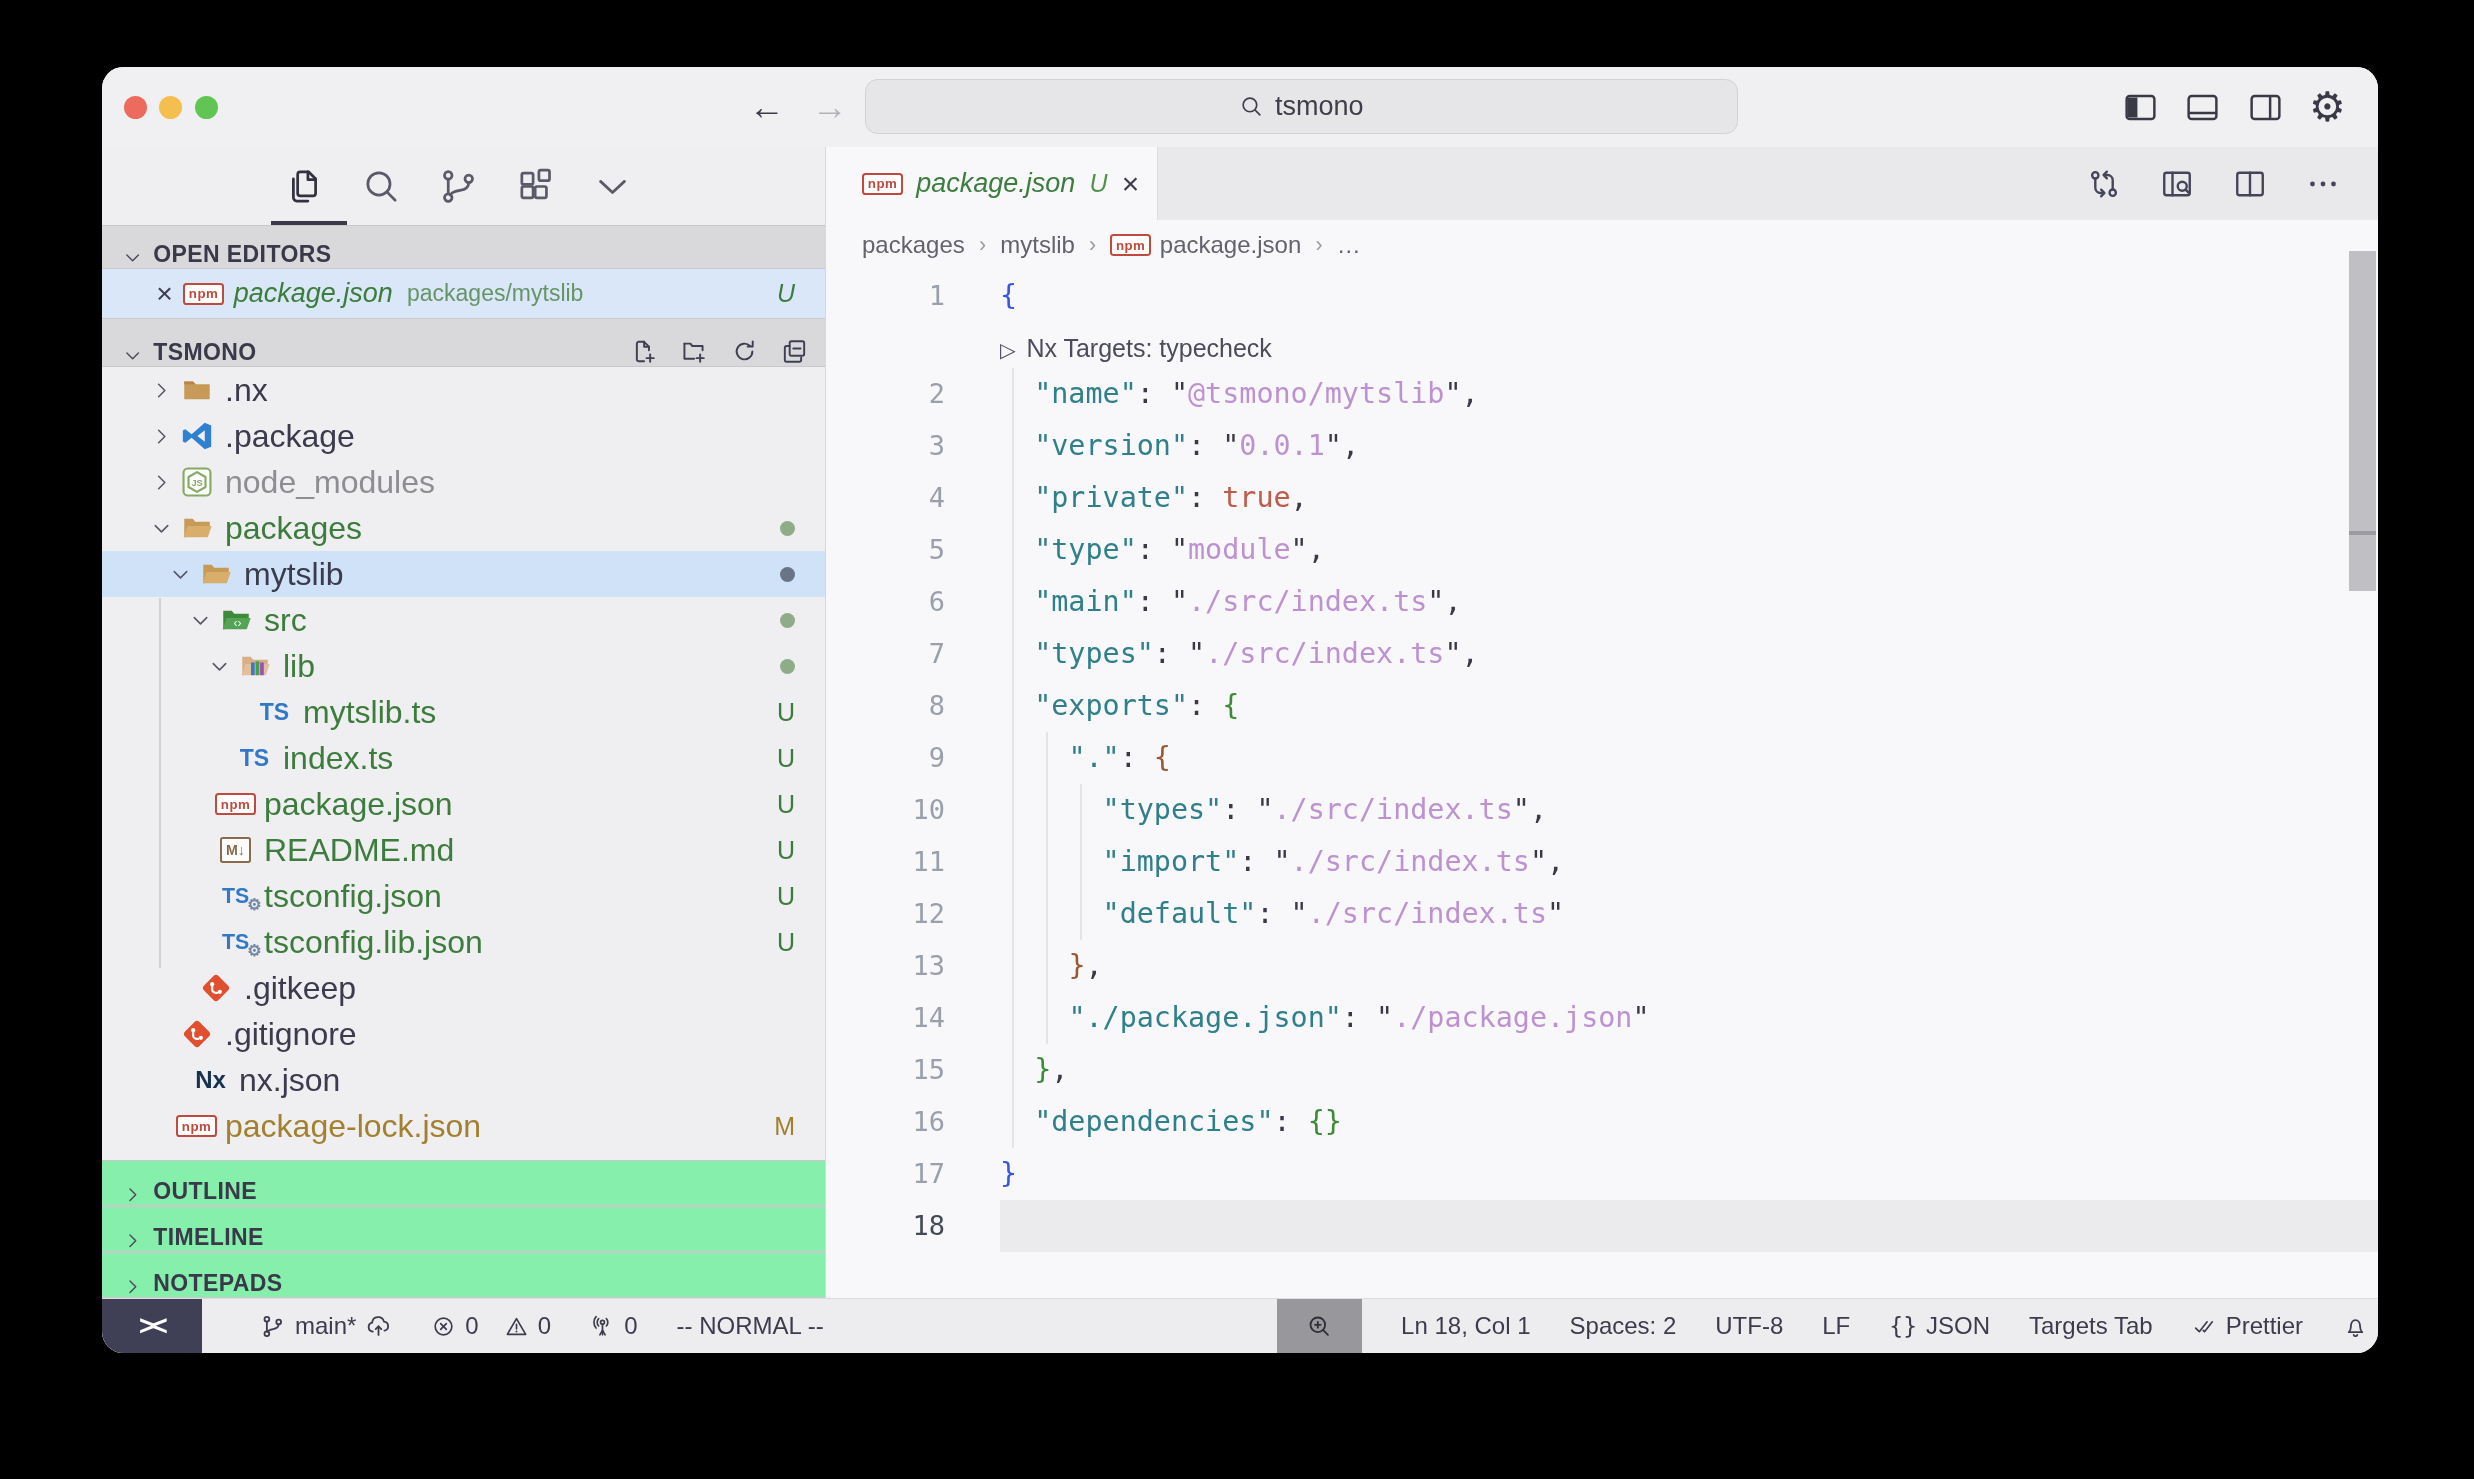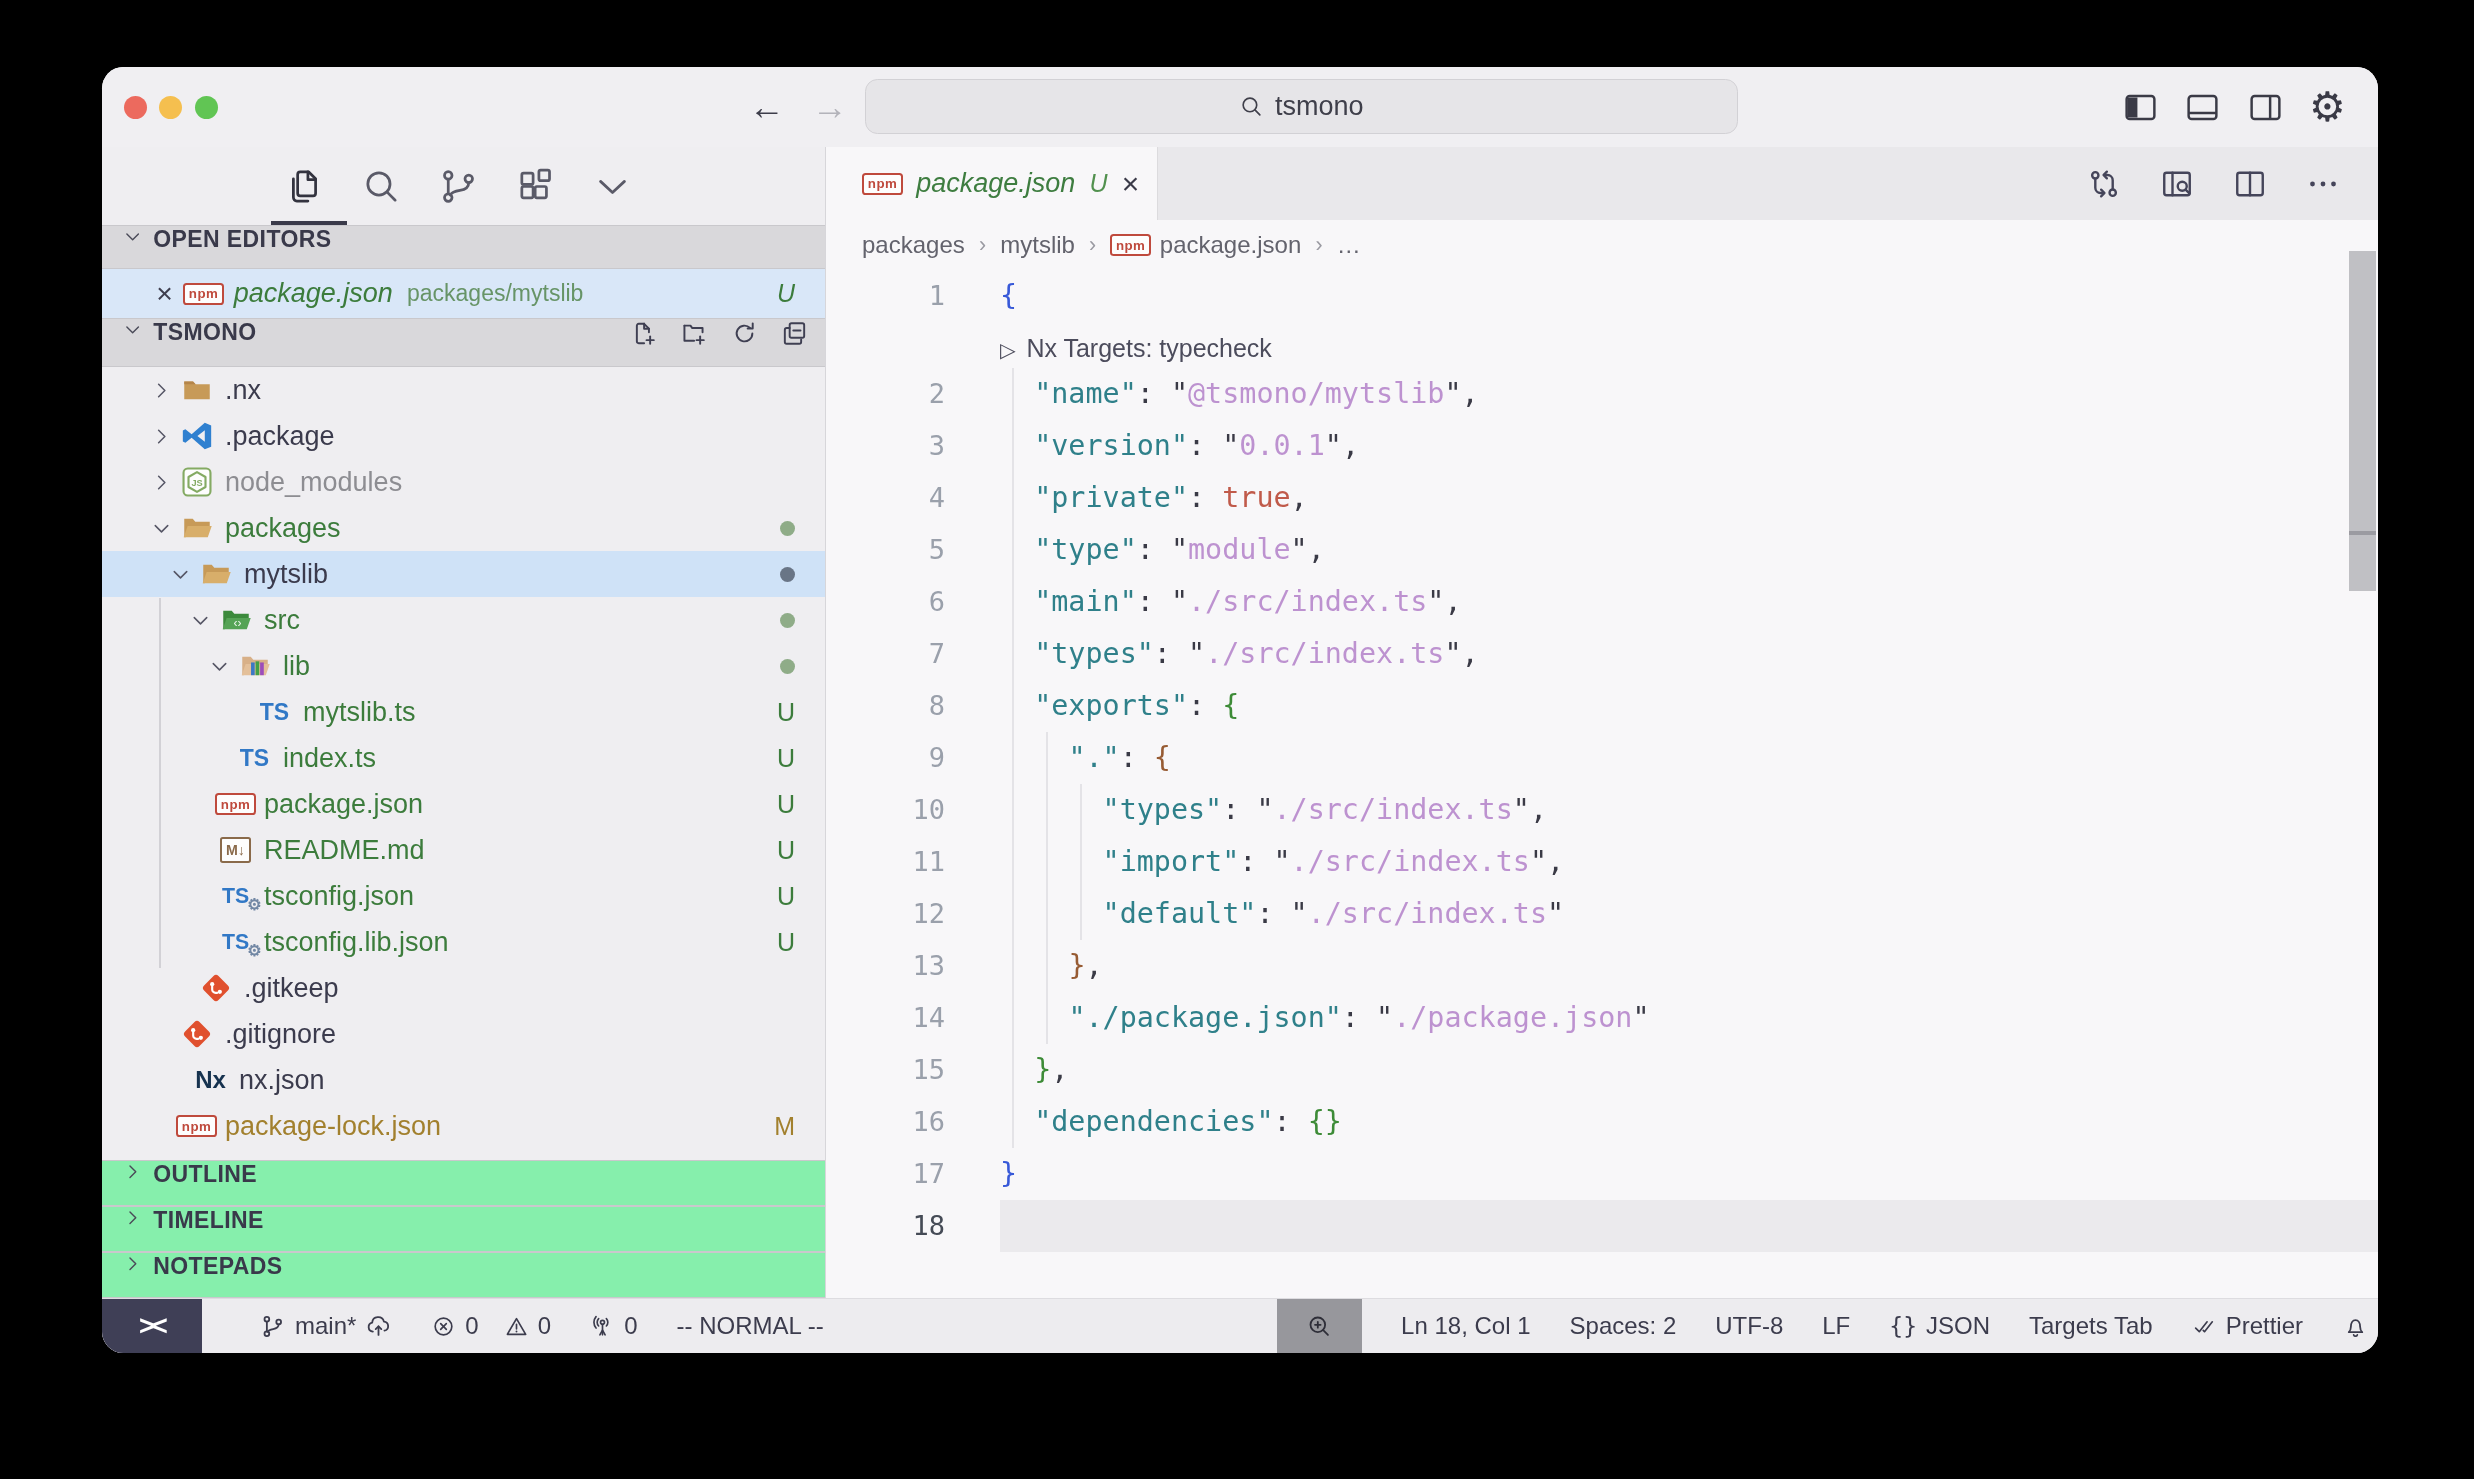--- a/index.html
+++ b/index.html
@@ -19,36 +19,36 @@
                justify-content:center; gap:10.7px; color:#3f3f4a; font-size:27px; }
   .tb-actions { position:absolute; right:30px; top:0; height:80px; display:flex; align-items:center; gap:21.3px; color:#3a3a46; }
   .tb-actions .ibox { width:41px; display:flex; justify-content:center; }
   
   .main { position:absolute; top:80px; left:0; right:0; bottom:55px; display:flex; }
   .sidebar { width:724px; background:#efeef1; border-right:1.8px solid #d7d6da; display:flex; flex-direction:column; position:relative; }
   .activity { height:78px; display:flex; align-items:center; gap:36px; padding-left:182px; color:#4a4a58; position:relative; flex:none; }
   .activity .aicon { width:41px; display:flex; justify-content:center; }
   .activity .underline { position:absolute; left:169px; bottom:0; width:76px; height:3.6px; background:#3a3a4a; }
   .sect { height:44px; background:#d9d8db; border-top:0.9px solid #c9c8cc; border-bottom:0.9px solid #c9c8cc;
-          display:flex; align-items:flex-start; padding-left:16px; gap:5.3px; flex:none;
+          display:flex; align-items:flex-end; padding-left:16px; gap:5.3px; flex:none;
           font-weight:bold; font-size:23px; color:#39394a; letter-spacing:0.4px; }
   .sect .schev { width:30px; display:flex; justify-content:center; color:#4a4a58; }
   .sect.h55 { height:49px; }
   .sect-actions { margin-left:auto; margin-right:16px; display:flex; gap:21.3px; color:#3f3f52; }
   .open-row { height:49px; background:#d9e7f8; display:flex; align-items:center; flex:none; font-size:27px; }
   .open-row .xclose { width:39px; margin-left:43px; text-align:center; font-size:28.4px; color:#3e3e4e; }
   .open-row .fname { font-style:italic; color:#3c7c3c; margin-left:10.7px; }
   .open-row .fpath { font-size:23px; color:#679467; margin-left:14.2px; }
   .open-row .fbadge { margin-left:auto; margin-right:30px; color:#3c7c3c; font-size:25px; font-style:italic; }
   .tree { flex:1 1 auto; position:relative; overflow:hidden; }
   .trow { height:46px; display:flex; align-items:center; position:relative; }
   .trow.selected { background:#cfe2f7; }
   .chev { width:32px; display:flex; justify-content:center; color:#555565; flex:none; }
   .ticon { width:39px; height:39px; display:flex; align-items:center; justify-content:center; flex:none; }
-  .tlabel { font-size:27px; margin-left:9px; white-space:nowrap; }
+  .tlabel { font-size:32px; margin-left:9px; white-space:nowrap; }
   .c-default{color:#3b3b4d} .c-green{color:#3c7c3c} .c-gray{color:#8d8d92} .c-gold{color:#a2802e}
   .badge { margin-left:auto; margin-right:30px; font-size:25px; }
   .dot { width:15px; height:15px; border-radius:50%; }
   .dot-green{background:#8fac88} .dot-slate{background:#697586}
   .bU{color:#3c7c3c} .bM{color:#a2802e}
   .tguide { position:absolute; width:1.8px; background:#d2d1d6; left:57px; }
   .bottom-sects { flex:none; }
   .bottom-sects .sect { background:#86efac; }
   
   .ic-npm { display:inline-flex; align-items:center; border:2.2px solid #bf4a3d; color:#bf4a3d; background:#fdfdfd;

